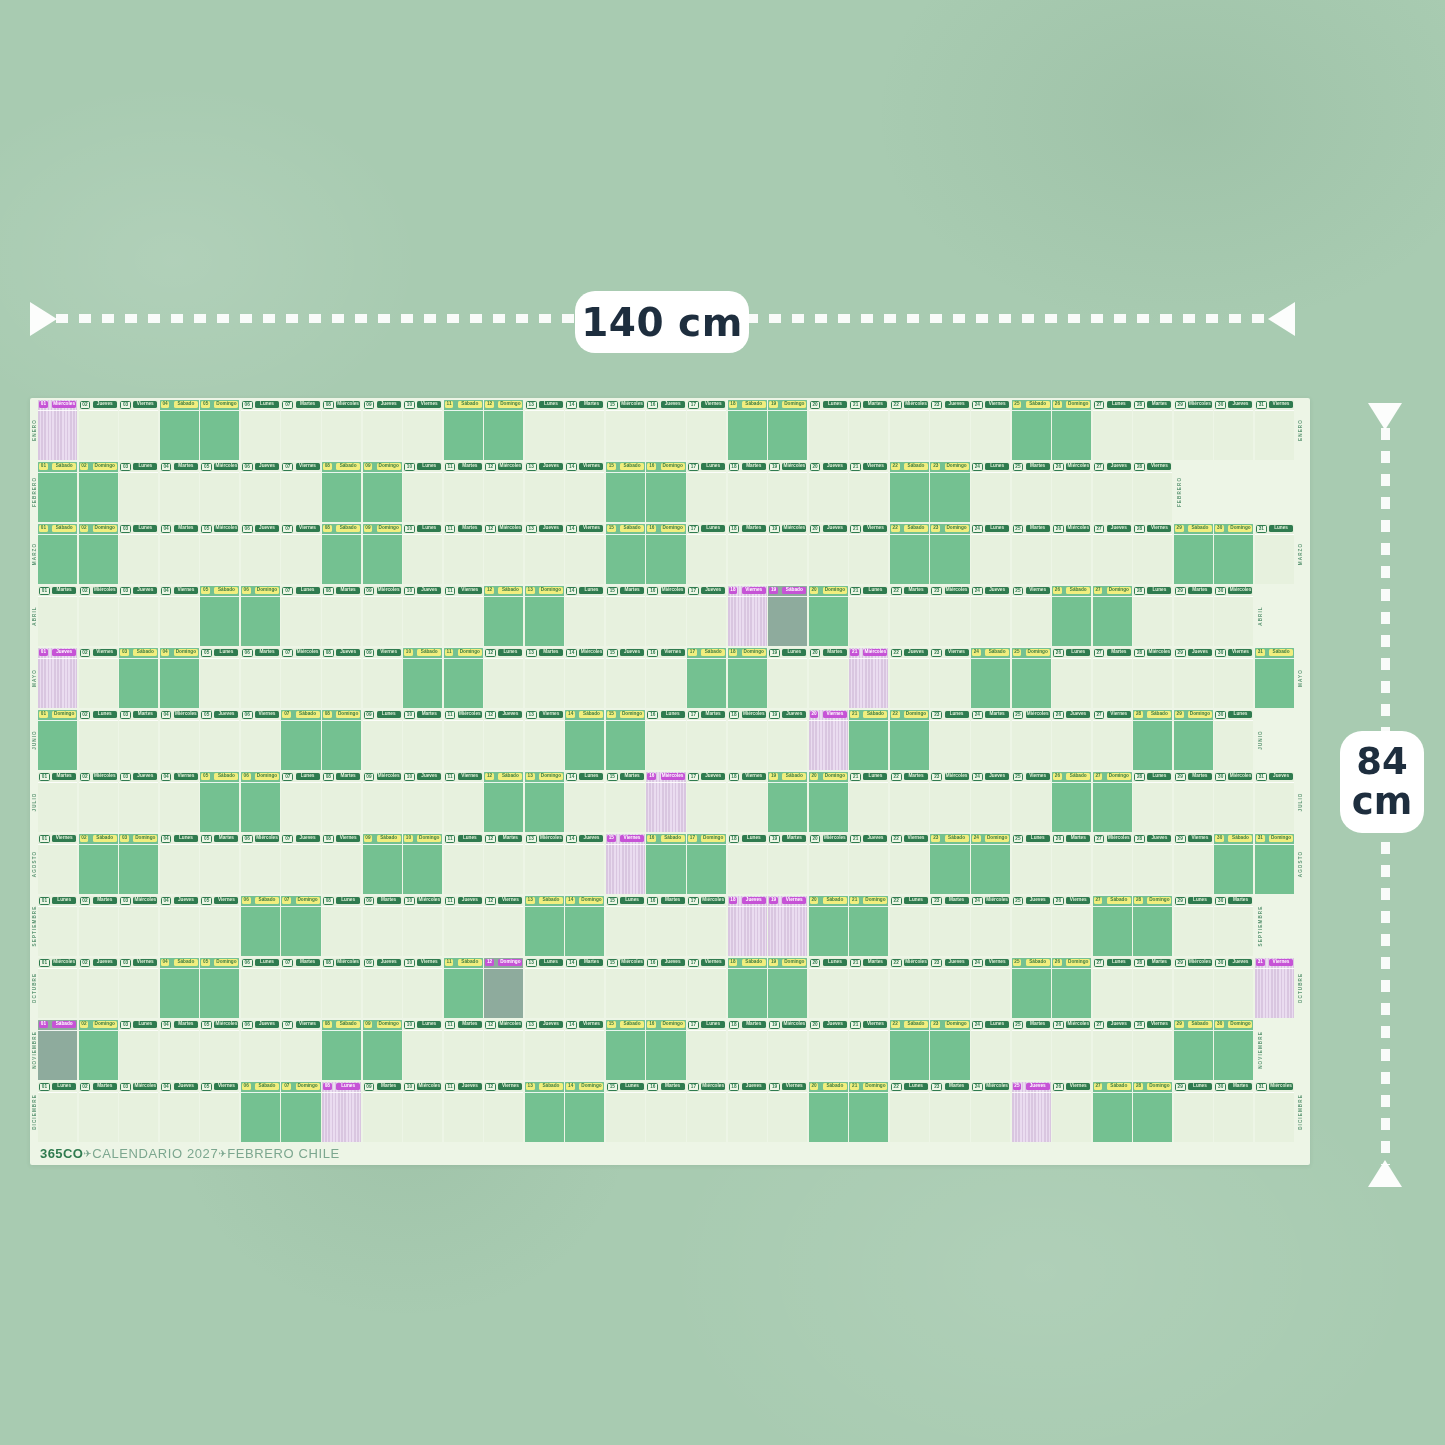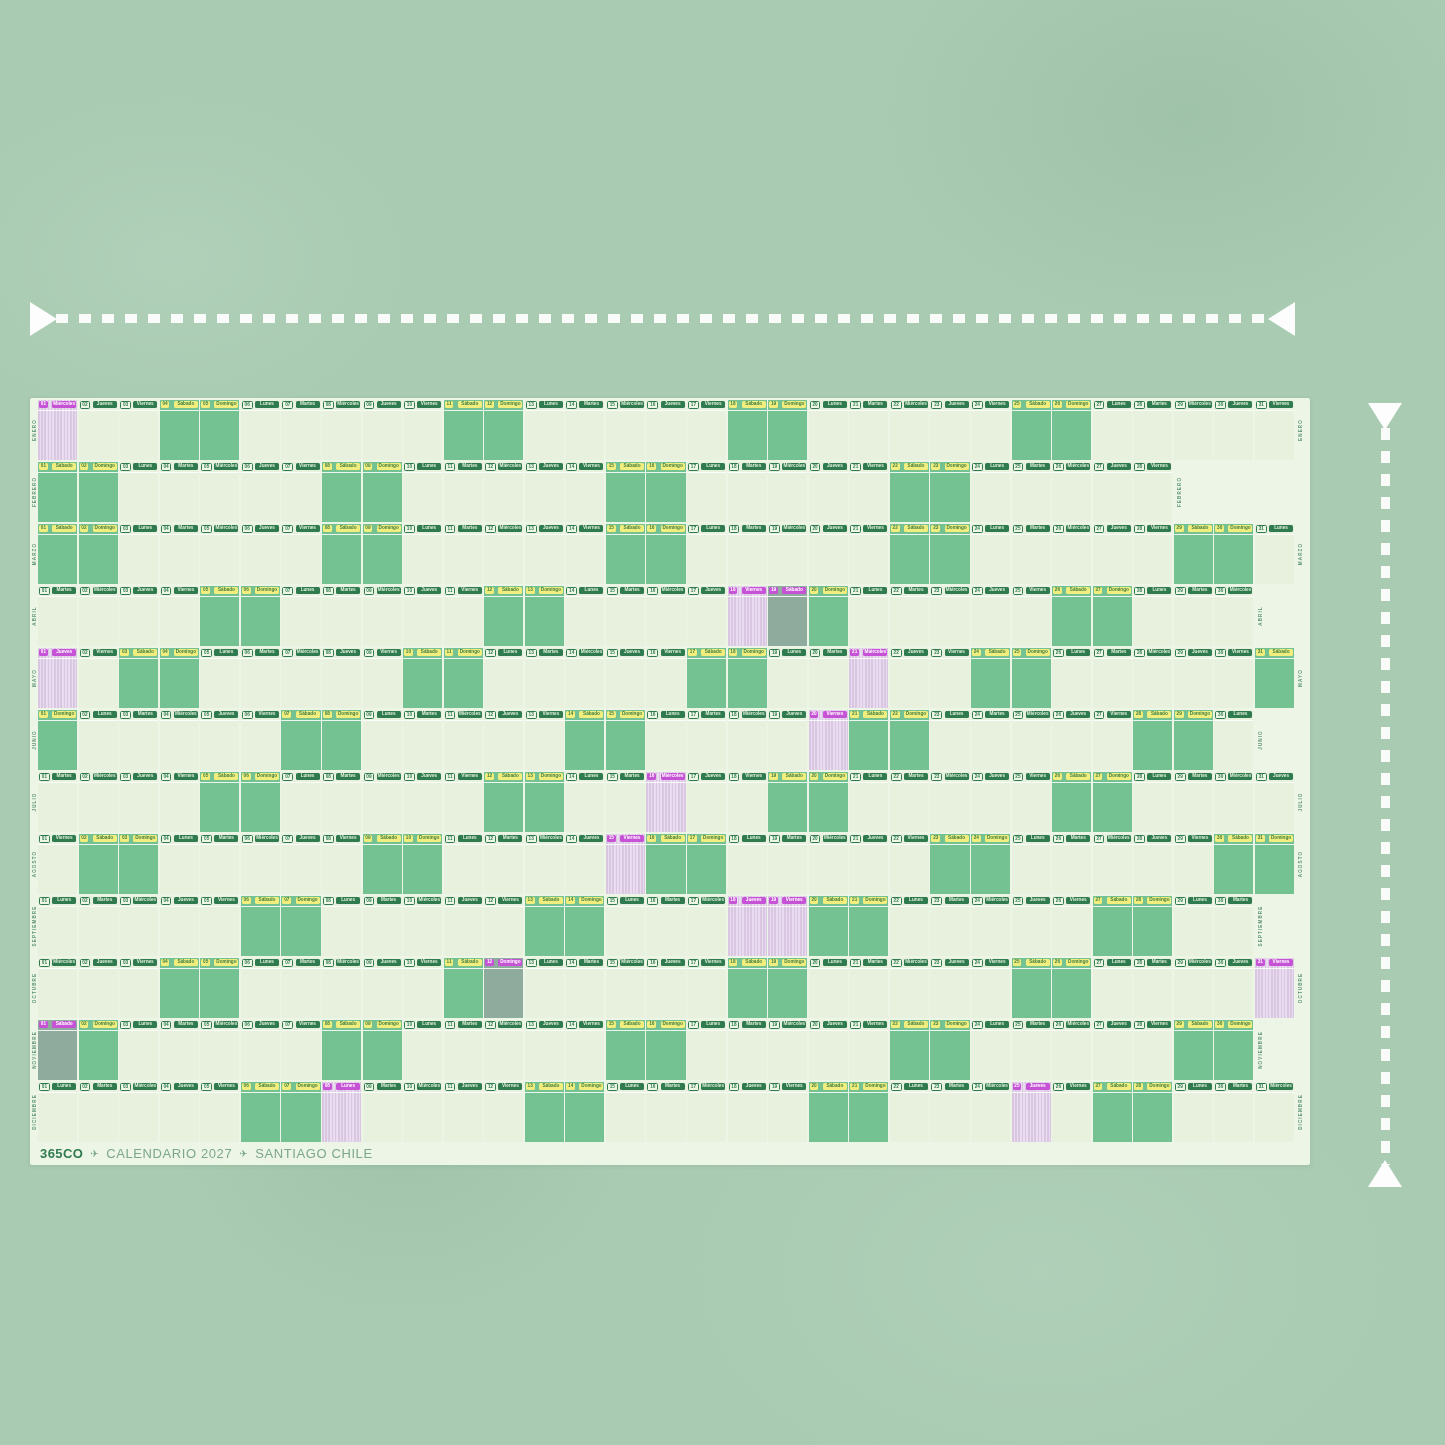--- a/index.html
+++ b/index.html
@@ -58,38 +58,45 @@
   .day-cell.weekday .chip.name{background:#2f7b4f;color:#e2f0da;}
   .day-cell.weekend{background:#74c191;}
   .day-cell.weekend .chip.num,
   .day-cell.weekend .chip.name{background:#f1ee7e;color:#3c7c44;}
   .day-cell.holiday{background:repeating-linear-gradient(90deg,#d9c6e0 0 1.6px,#eadcf0 1.6px 3.2px);}
   .day-cell.holiday-weekend{background:#8eab9d;}
   .day-cell.holiday .chip.num,.day-cell.holiday .chip.name,
   .day-cell.holiday-weekend .chip.num,.day-cell.holiday-weekend .chip.name{background:#c653d6;color:#ffffff;}
 
   #poster-footer{
-    position:absolute;left:10px;bottom:4px;height:16px;display:flex;align-items:center;gap:7px;
+    position:absolute;left:10px;bottom:4px;height:16px;display:flex;align-items:center;
     font-size:13px;color:#7ca78f;letter-spacing:0.6px;
   }
   #poster-footer .brand{font-weight:bold;color:#2f7b4f;letter-spacing:0.4px;}
   #poster-footer .plane{font-size:10px;color:#7ca78f;}
 </style>
 </head>
 <body>
 
 <div id="canvas">
 
   <div class="arr" id="arr-left"></div>
   <div class="dim-bar" id="dim-w-bar"></div>
   <div class="arr" id="arr-right"></div>
+  <div class="dim-pill" id="pill-w">
+    <span>140 cm</span>
+  </div>
 
   <div class="arr" id="arr-top"></div>
   <div class="dim-bar" id="dim-h-bar"></div>
   <div class="arr" id="arr-bottom"></div>
+  <div class="dim-pill" id="pill-h">
+    <span>84</span>
+    <span>cm</span>
+  </div>
 
   <div id="poster">
     <div id="calendar-grid">
         <div class="month-row">
           <div class="month-label left">
             <span>ENERO</span>
           </div>
           <div class="day-cell holiday" style="width: 39.1806px; margin-right: 1.4px;">
             <div class="cell-head">
               <span class="chip num">01</span>
@@ -2371,17 +2378,17 @@
           <div class="month-label right">
             <span>DICIEMBRE</span>
           </div>
         </div>
       </div>
     <div id="poster-footer">
       <span class="brand">365CO</span>
       <span class="plane">✈</span>
       <span>CALENDARIO 2027</span>
       <span class="plane">✈</span>
-      <span>SANTIAGO CHILE</span>
+      <span>FEBRERO CHILE</span>
     </div>
   </div>
 
 </div>
 
 </body></html>

